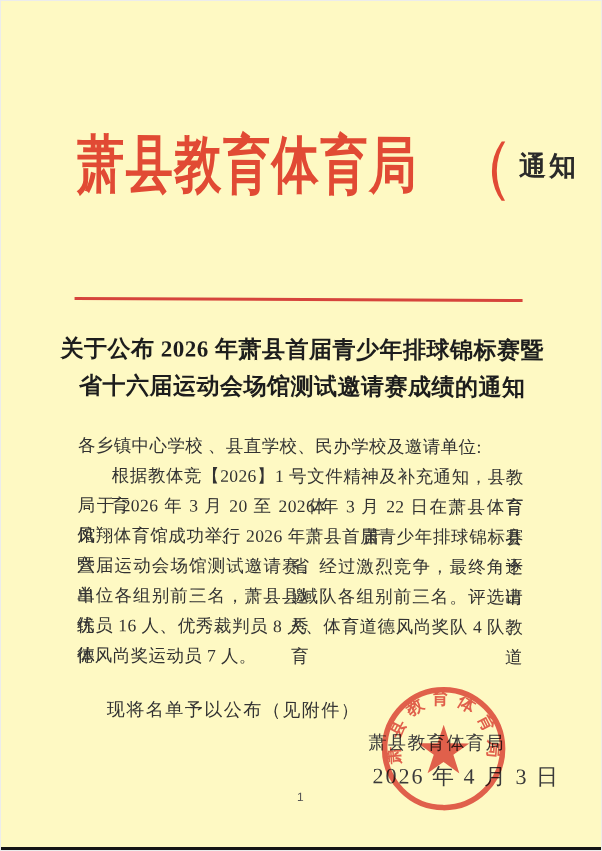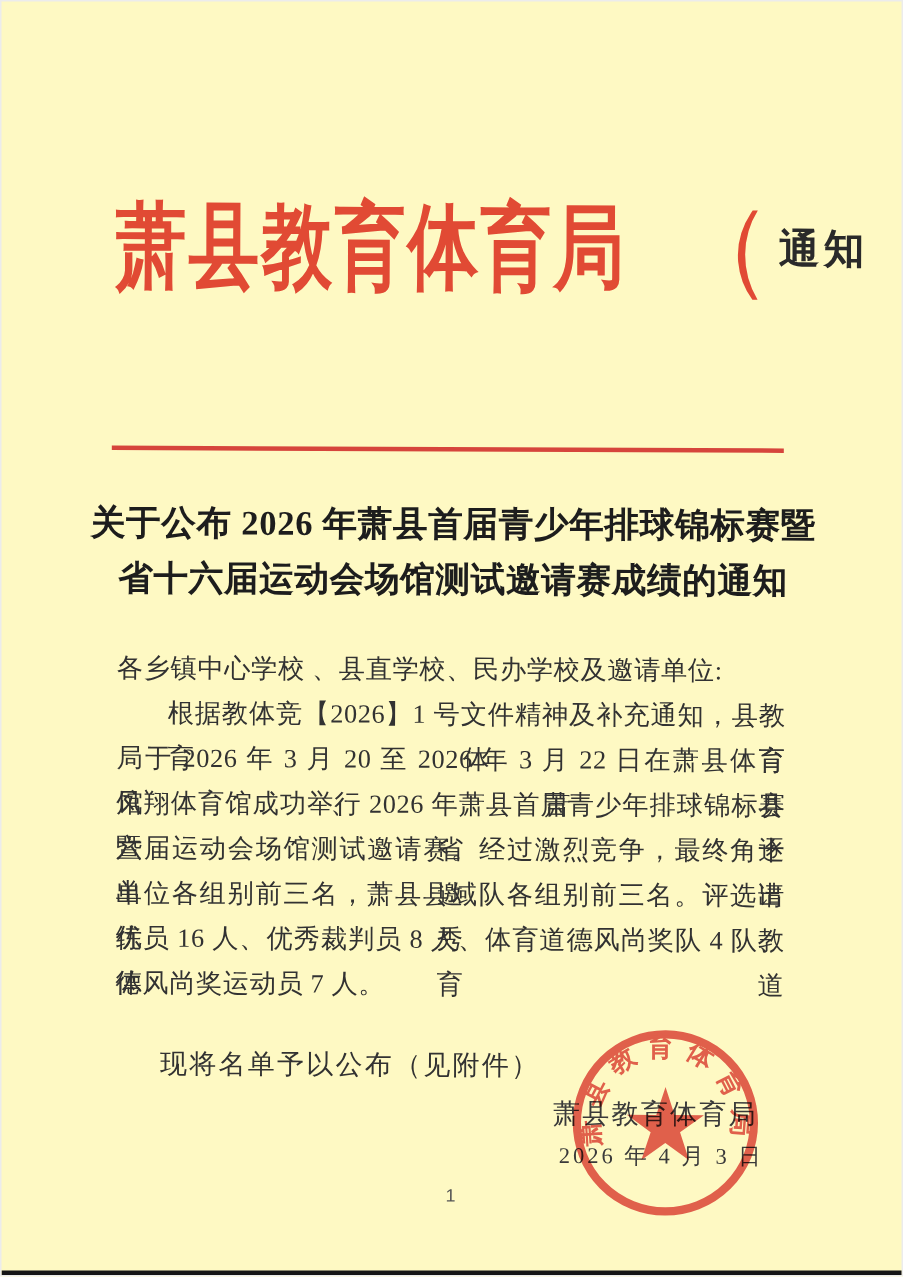--- a/index.html
+++ b/index.html
@@ -63,21 +63,21 @@
     font-size:18px;color:#323232;letter-spacing:1.5px;white-space:nowrap;
   }
 
   
   .sig-agency{
     position:absolute;top:729px;left:369px;
     font-size:18px;color:#3a3a3a;letter-spacing:1.5px;white-space:nowrap;
   }
   .sig-date{
     position:absolute;top:760px;left:373px;
-    font-size:15px;color:#3a3a3a;letter-spacing:2px;white-space:nowrap;
+    font-size:22px;color:#3a3a3a;letter-spacing:2px;white-space:nowrap;
   }
 
   
   .seal{
     position:absolute;top:676px;left:373px;width:142px;height:142px;
     mix-blend-mode:multiply;opacity:0.88;
   }
 
   
   .page-number{

